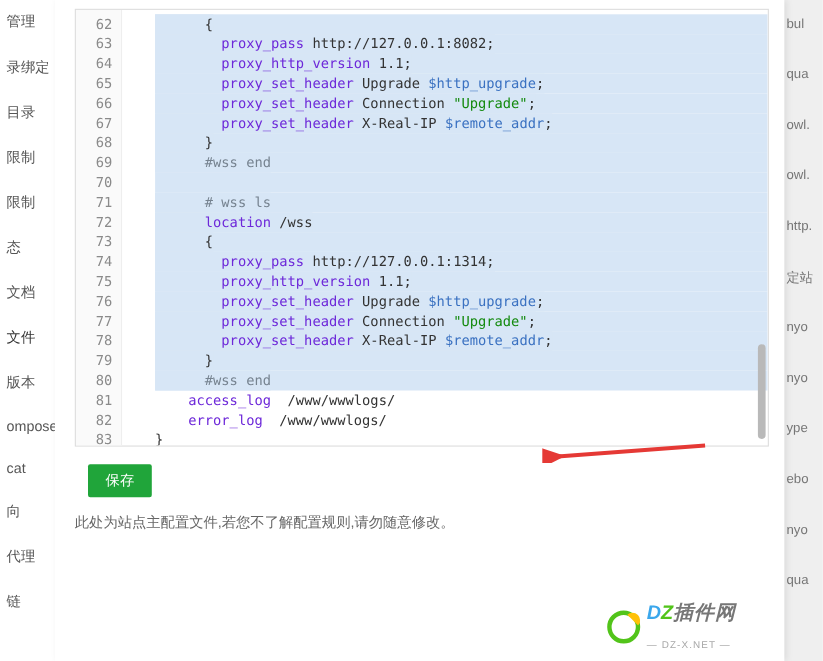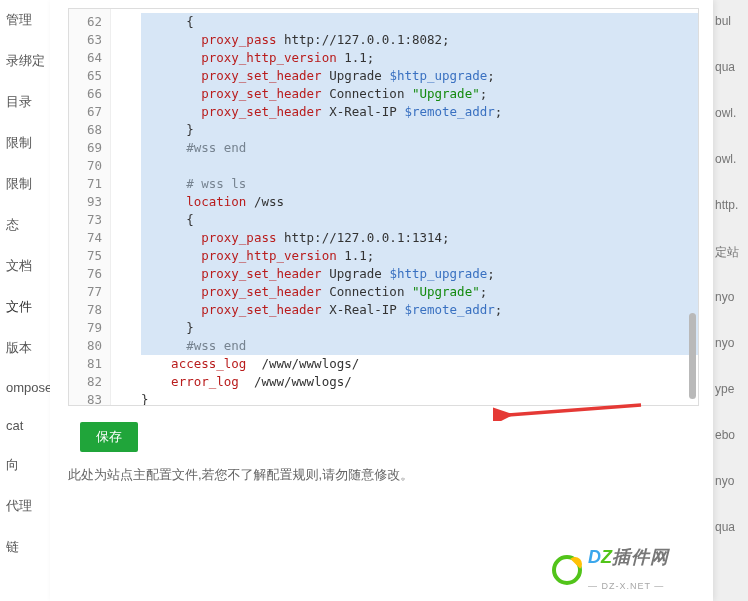--- a/index.html
+++ b/index.html
@@ -37,21 +37,21 @@
   }
   .gutter div { height: 18px; }
   .code {
     flex: 1; font-family: Consolas, monospace; font-size: 12.5px;
     line-height: 18px; padding: 4px 0 4px 30px; color: #333;
     white-space: pre; overflow: hidden;
   }
   .code .row { height: 18px; }
   .sel { background: #d7e6f6; display: inline-block; min-height: 18px; }
 
-  .tok-dir { color: #b91c1c; }
+  .tok-dir { color: #6d28d9; }
   .tok-str { color: #148a0e; }
   .tok-var { color: #3a71c1; }
   .tok-cmt { color: #768390; }
 
   .scrollbar {
     position: absolute; right: 2px; top: 304px; width: 7px; height: 86px;
     background: #b9b9b9; border-radius: 4px;
   }
 
   .save-btn {
@@ -122,21 +122,21 @@
             <div>62</div>
             <div>63</div>
             <div>64</div>
             <div>65</div>
             <div>66</div>
             <div>67</div>
             <div>68</div>
             <div>69</div>
             <div>70</div>
             <div>71</div>
-            <div>93</div>
+            <div>72</div>
             <div>73</div>
             <div>74</div>
             <div>75</div>
             <div>76</div>
             <div>77</div>
             <div>78</div>
             <div>79</div>
             <div>80</div>
             <div>81</div>
             <div>82</div>

